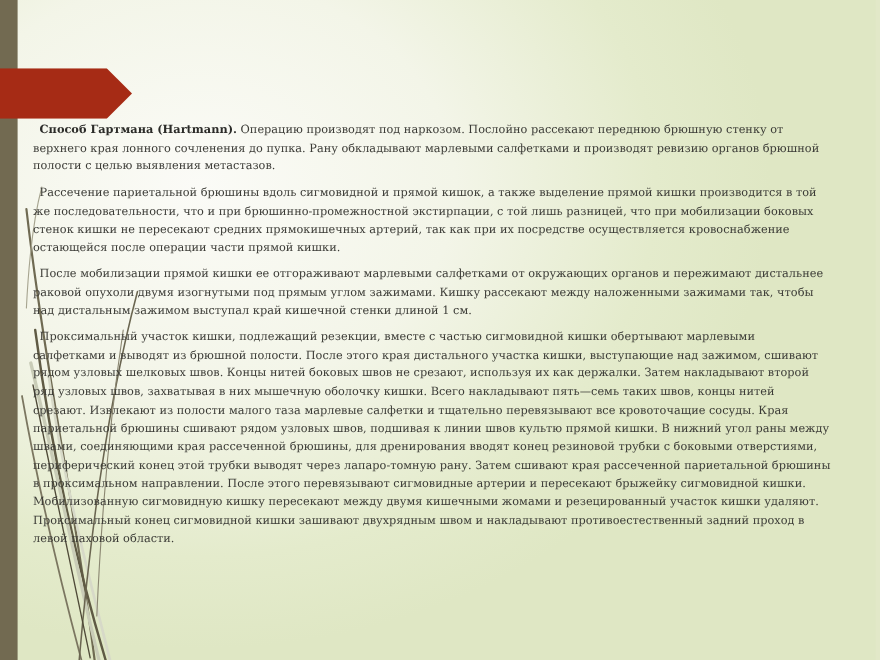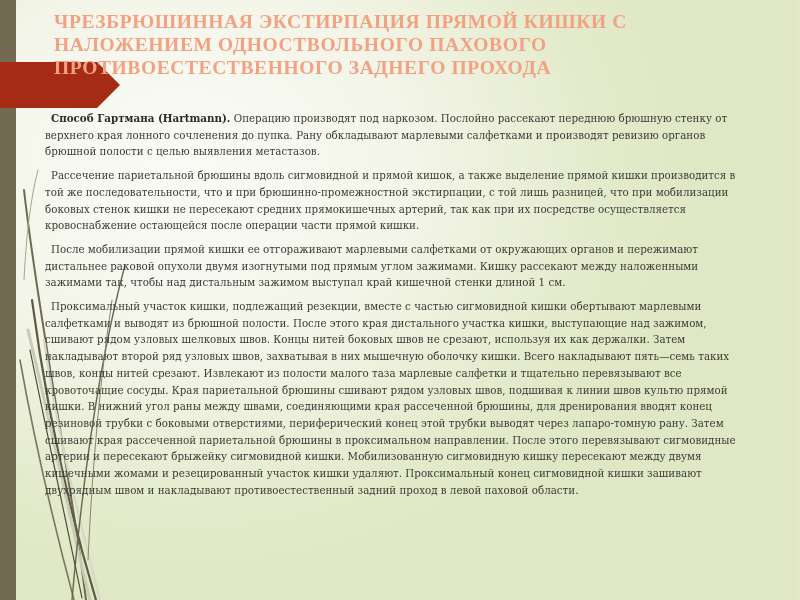--- a/index.html
+++ b/index.html
@@ -11,21 +11,21 @@
   .left-bar { position:absolute; left:0; top:0; width:16px; height:600px; background:#726a51; }
   .right-edge { position:absolute; right:0; top:0; width:4px; height:600px; background:#e2e8c8; }
   .banner { position:absolute; left:0; top:62px; width:120px; height:46px; }
   .grass { position:absolute; left:0; top:0; width:800px; height:600px; pointer-events:none; }
   .title { position:absolute; left:54px; top:10px; width:700px; margin:0;
     font-family:"Liberation Serif", "DejaVu Serif", serif; font-weight:bold;
     font-size:19.5px; line-height:23px; letter-spacing:0.6px; color:#f2a283; }
   .title span { display:block; white-space:nowrap; }
   .body { position:absolute; left:30px; top:110px; width:725px;
     font-family:"DejaVu Serif", serif; font-size:10.3px; line-height:16.7px; color:#3b3b36; }
-  .body p { margin:0 0 7px 15px; text-indent:6px; }
+  .body p { margin:0 0 7px 0; text-indent:6px; }
   .body b { color:#2b2b28; }
 </style>
 </head>
 <body>
 
 <div class="slide">
   <div class="left-bar"></div>
   <div class="right-edge"></div>
 
   <svg class="grass" viewBox="0 0 800 600">
@@ -39,25 +39,20 @@
       <path d="M112 300 C 100 380, 92 470, 88 560" stroke="#8a8671" stroke-width="1"></path>
       <path d="M38 170 C 30 200, 26 240, 24 280" stroke="#a6a48f" stroke-width="1"></path>
       <path d="M30 350 C 46 430, 62 500, 82 598" stroke="#4f4a38" stroke-width="1.2"></path>
     </g>
   </svg>
 
   <svg class="banner" viewBox="0 0 120 46">
     <polygon points="0,0 97,0 120,23 97,46 0,46" fill="#a62b15"></polygon>
   </svg>
 
-  <h1 class="title">
-    <span>ЧРЕЗБРЮШИННАЯ ЭКСТИРПАЦИЯ ПРЯМОЙ КИШКИ С</span>
-    <span>НАЛОЖЕНИЕМ ОДНОСТВОЛЬНОГО ПАХОВОГО</span>
-    <span>ПРОТИВОЕСТЕСТВЕННОГО ЗАДНЕГО ПРОХОДА</span>
-  </h1>
 
   <div class="body">
     <p><b>Способ Гартмана (Hartmann).</b><span> Операцию производят под наркозом. Послойно рассекают переднюю брюшную стенку от верхнего края лонного сочленения до пупка. Рану обкладывают марлевыми салфетками и производят ревизию органов брюшной полости с целью выявления метастазов.</span></p>
     <p><span>Рассечение париетальной брюшины вдоль сигмовидной и прямой кишок, а также выделение прямой кишки производится в той же последовательности, что и при брюшинно-промежностной экстирпации, с той лишь разницей, что при мобилизации боковых стенок кишки не пересекают средних прямокишечных артерий, так как при их посредстве осуществляется кровоснабжение остающейся после операции части прямой кишки.</span></p>
     <p><span>После мобилизации прямой кишки ее отгораживают марлевыми салфетками от окружающих органов и пережимают дистальнее раковой опухоли двумя изогнутыми под прямым углом зажимами. Кишку рассекают между наложенными зажимами так, чтобы над дистальным зажимом выступал край кишечной стенки длиной 1 см.</span></p>
     <p><span>Проксимальный участок кишки, подлежащий резекции, вместе с частью сигмовидной кишки обертывают марлевыми салфетками и выводят из брюшной полости. После этого края дистального участка кишки, выступающие над зажимом, сшивают рядом узловых шелковых швов. Концы нитей боковых швов не срезают, используя их как держалки. Затем накладывают второй ряд узловых швов, захватывая в них мышечную оболочку кишки. Всего накладывают пять—семь таких швов, концы нитей срезают. Извлекают из полости малого таза марлевые салфетки и тщательно перевязывают все кровоточащие сосуды. Края париетальной брюшины сшивают рядом узловых швов, подшивая к линии швов культю прямой кишки. В нижний угол раны между швами, соединяющими края рассеченной брюшины, для дренирования вводят конец резиновой трубки с боковыми отверстиями, периферический конец этой трубки выводят через лапаро-томную рану. Затем сшивают края рассеченной париетальной брюшины в проксимальном направлении. После этого перевязывают сигмовидные артерии и пересекают брыжейку сигмовидной кишки. Мобилизованную сигмовидную кишку пересекают между двумя кишечными жомами и резецированный участок кишки удаляют. Проксимальный конец сигмовидной кишки зашивают двухрядным швом и накладывают противоестественный задний проход в левой паховой области.</span></p>
   </div>
 </div>
 
 </body></html>

